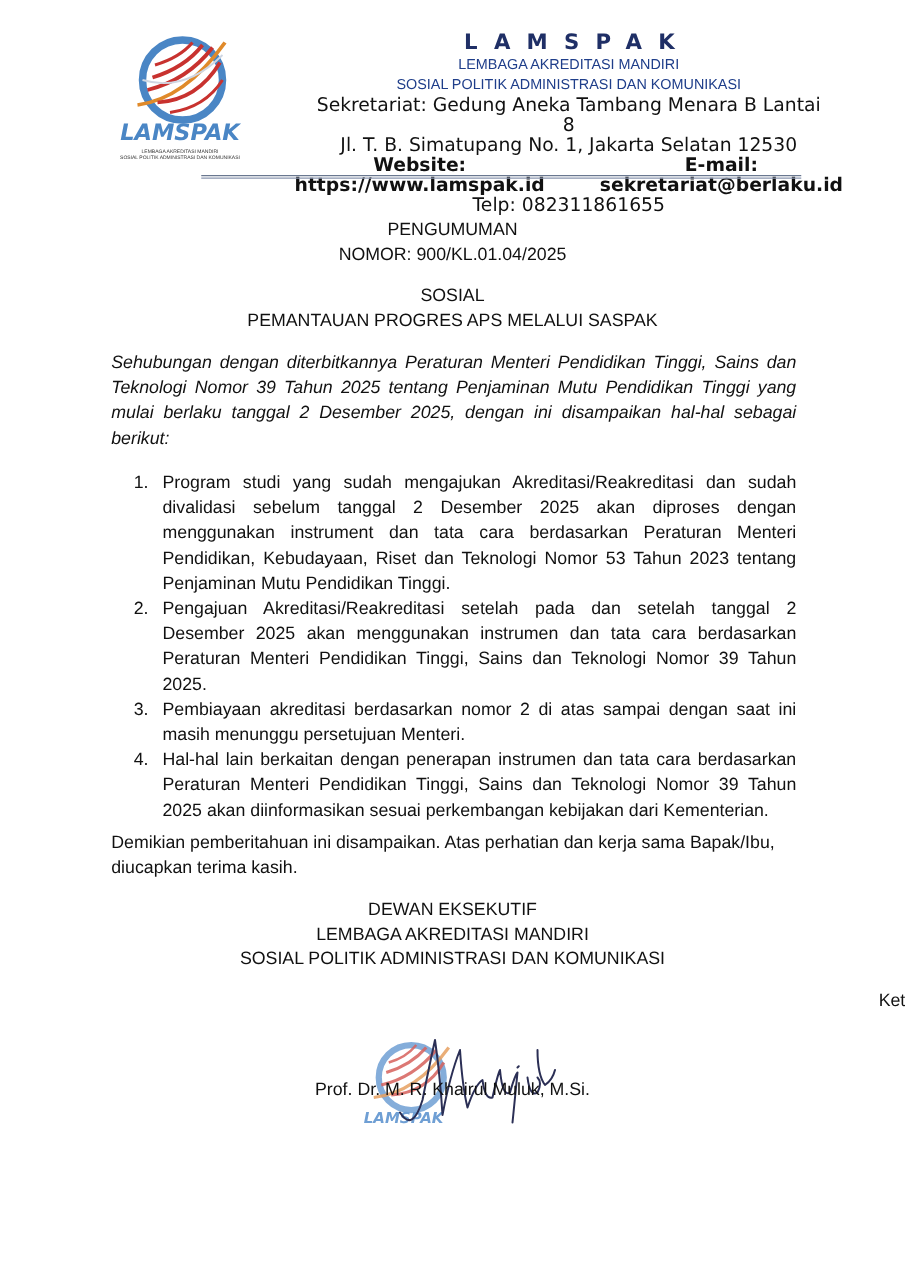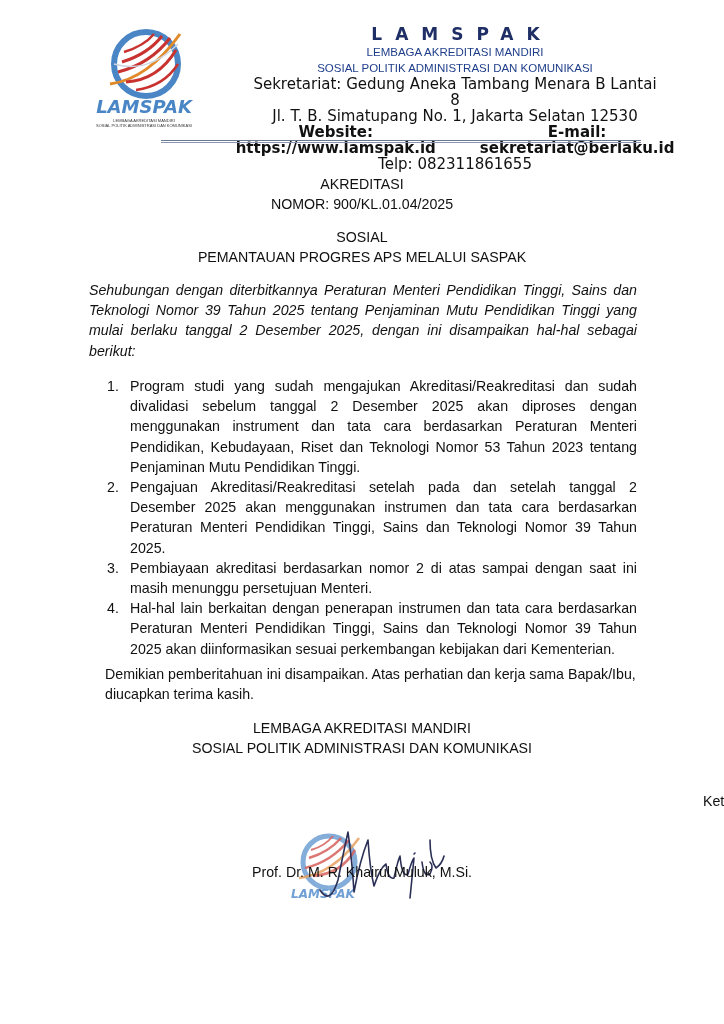--- a/index.html
+++ b/index.html
@@ -24,21 +24,21 @@
   .tb1 { top: 174px; }
   .tb2 { top: 227px; }
 
   .body-text { position: absolute; left: 89px; width: 548px; font-size: 14.2px; line-height: 20.2px; text-align: justify; }
   .intro { top: 280px; font-style: italic; }
 
   .list { position: absolute; left: 107px; width: 530px; top: 376px; margin: 0; padding: 0; list-style: none; font-size: 14.2px; line-height: 20.2px; }
   .list li { position: relative; padding-left: 23px; text-align: justify; margin: 0; }
   .list .num { position: absolute; left: 0; top: 0; }
 
-  .closing { top: 664px; text-align: left; margin-left: 16px; }
+  .closing { top: 664px; text-align: left; }
 
   .sig-block { position: absolute; left: 0; width: 724px; text-align: center; font-size: 14.2px; line-height: 19.5px; top: 719px; }
   .ketua { position: absolute; left: 0; width: 724px; top: 793px; text-align: right; font-size: 14.2px; padding-left: 16px; }
   .stamp { position: absolute; left: 283px; top: 828px; width: 100px; height: 80px; }
   .signature { position: absolute; left: 318px; top: 820px; width: 140px; height: 90px; }
   .signer { position: absolute; left: 0; width: 724px; top: 864px; text-align: center; font-size: 14.2px; }
 </style>
 </head>
 <body>
 
@@ -72,21 +72,21 @@
       <span>E-mail: sekretariat@berlaku.id</span>
     </div>
     <div class="org-detail">Telp: 082311861655</div>
   </div>
 
   <div class="rule r1"></div>
   <div class="rule r2"></div>
 </div>
 
 <div class="title-block tb1">
-  <div>AKREDITASI</div>
+  <div>PENGUMUMAN</div>
   <div>NOMOR: 900/KL.01.04/2025</div>
 </div>
 <div class="title-block tb2">
   <div>SOSIAL</div>
   <div>PEMANTAUAN PROGRES APS MELALUI SASPAK</div>
 </div>
 
 <div class="body-text intro">Sehubungan dengan diterbitkannya Peraturan Menteri Pendidikan Tinggi, Sains dan Teknologi Nomor 39 Tahun 2025 tentang Penjaminan Mutu Pendidikan Tinggi yang mulai berlaku tanggal 2 Desember 2025, dengan ini disampaikan hal-hal sebagai berikut:</div>
 
 <ol class="list">
@@ -104,20 +104,21 @@
   </li>
   <li>
     <span class="num">4.</span>
     <span>Hal-hal lain berkaitan dengan penerapan instrumen dan tata cara berdasarkan Peraturan Menteri Pendidikan Tinggi, Sains dan Teknologi Nomor 39 Tahun 2025 akan diinformasikan sesuai perkembangan kebijakan dari Kementerian.</span>
   </li>
 </ol>
 
 <div class="body-text closing">Demikian pemberitahuan ini disampaikan. Atas perhatian dan kerja sama Bapak/Ibu, diucapkan terima kasih.</div>
 
 <div class="sig-block">
+  <div>DEWAN EKSEKUTIF</div>
   <div>LEMBAGA AKREDITASI MANDIRI</div>
   <div>SOSIAL POLITIK ADMINISTRASI DAN KOMUNIKASI</div>
 </div>
 <div class="ketua">Ketua</div>
 
 <div class="stamp">
   <svg width="100" height="80" viewBox="0 0 100 80">
     <circle cx="46" cy="34" r="26" fill="none" stroke="#6f9fd4" stroke-width="5" opacity="0.85"></circle>
     <path d="M16 50 Q50 46 76 10" fill="none" stroke="#e6a060" stroke-width="2.5" opacity="0.85"></path>
     <path d="M22 40 Q48 34 66 12" fill="none" stroke="#d6605c" stroke-width="2.5" opacity="0.85"></path>

